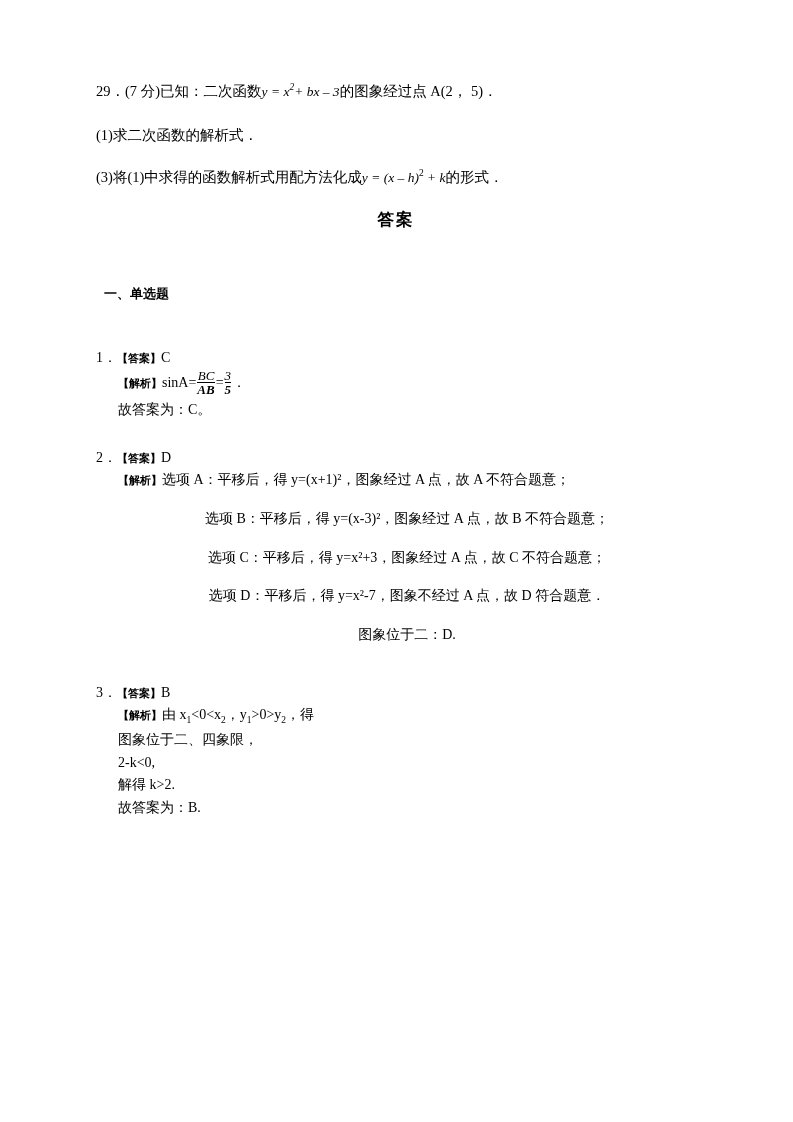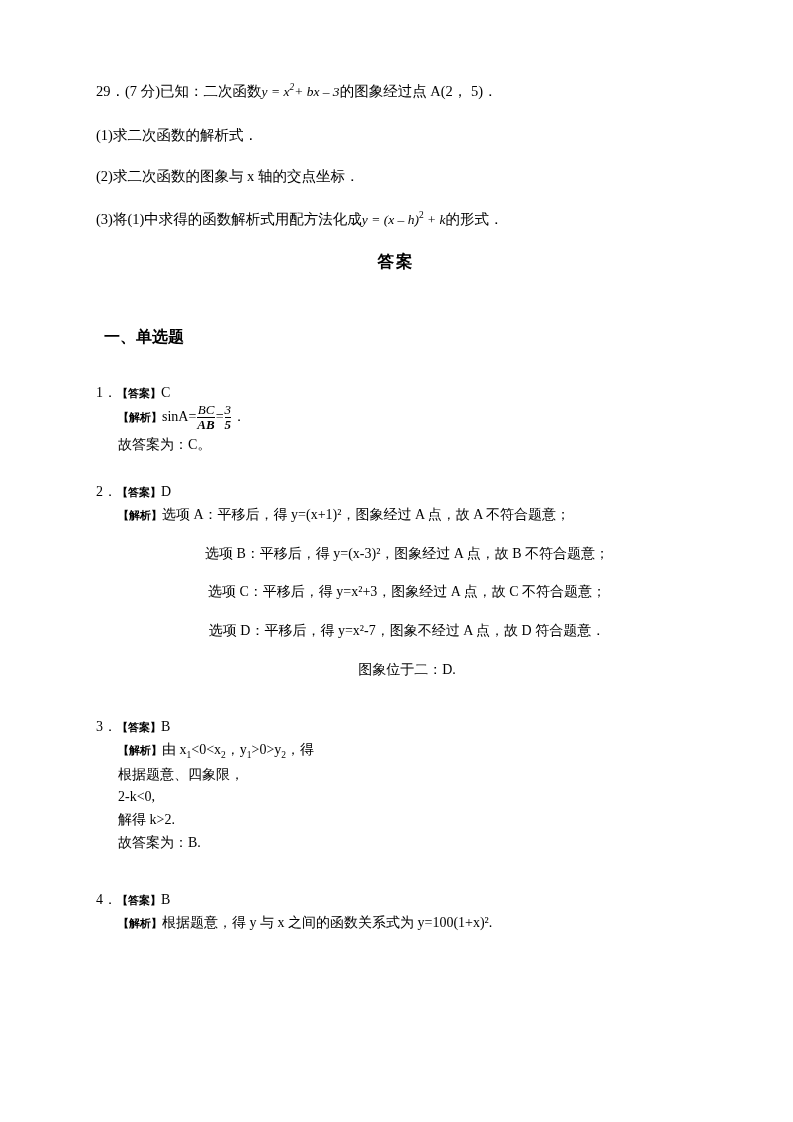--- a/index.html
+++ b/index.html
@@ -57,24 +57,24 @@
     text-align: center;
     font-weight: bold;
     font-size: 16.5px;
     letter-spacing: 2px;
     margin-top: 16px;
     margin-bottom: 54px;
     font-family: Liberation Mono, monospace;
   }
   .section-title {
     font-weight: bold;
-    font-size: 16px;
+    font-size: 13px;
     font-family: "Liberation Sans", sans-serif;
     margin-left: 8px;
-    margin-bottom: 34px;
+    margin-bottom: 44px;
   }
   .item {
     margin-bottom: 26px;
     font-size: 14px;
     line-height: 1.55;
   }
   .item .head {
     white-space: nowrap;
   }
   .num {
@@ -122,21 +122,20 @@
 <body>
 
 <div class="page">
   <div class="content">
 
     <div class="q-block">
       <div class="q-line first">
         <span>29．(7 分)已知：二次函数</span><span class="mathi">y = x</span><span class="sup">2</span><span class="mathi">+ bx – 3</span><span>的图象经过点 A(2， 5)．</span>
       </div>
       <div class="q-line">(1)求二次函数的解析式．</div>
-      <div class="q-line">(2)求二次函数的图象与 x 轴的交点坐标．</div>
       <div class="q-line">
         <span>(3)将(1)中求得的函数解析式用配方法化成</span><span class="mathi">y = (x – h)</span><span class="sup-up">2</span><span class="mathi"> + k</span><span>的形式．</span>
       </div>
     </div>
 
     <div class="answer-title">答案</div>
 
     <div class="section-title">一、单选题</div>
 
     <div class="item">
@@ -162,29 +161,21 @@
       <div class="line sp">图象位于二：D.</div>
     </div>
 
     <div class="item" style="margin-top:36px;">
       <div class="head">
         <span class="num">3．</span><span class="tag">【答案】</span><span>B</span>
       </div>
       <div class="line tight">
         <span class="tag">【解析】</span><span>由 x</span><span class="sub">1</span><span>&lt;0&lt;x</span><span class="sub">2</span><span>，y</span><span class="sub">1</span><span>&gt;0&gt;y</span><span class="sub">2</span><span>，得</span>
       </div>
-      <div class="line tight">根据题意、四象限，</div>
+      <div class="line tight">图象位于二、四象限，</div>
       <div class="line tight">2-k&lt;0,</div>
       <div class="line tight">解得 k&gt;2.</div>
       <div class="line tight">故答案为：B.</div>
     </div>
 
-    <div class="item" style="margin-top:36px;">
-      <div class="head">
-        <span class="num">4．</span><span class="tag">【答案】</span><span>B</span>
-      </div>
-      <div class="line tight">
-        <span class="tag">【解析】</span><span>根据题意，得 y 与 x 之间的函数关系式为 y=100(1+x)².</span>
-      </div>
-    </div>
 
   </div>
 </div>
 
 </body></html>

